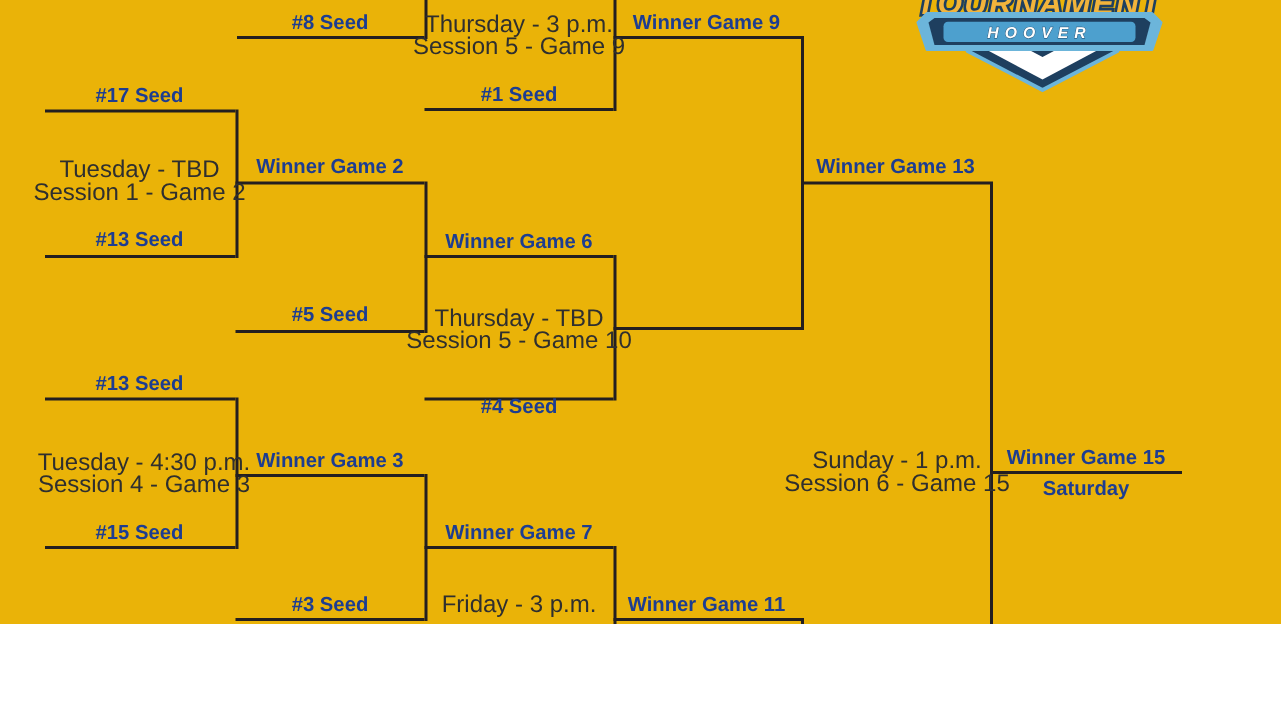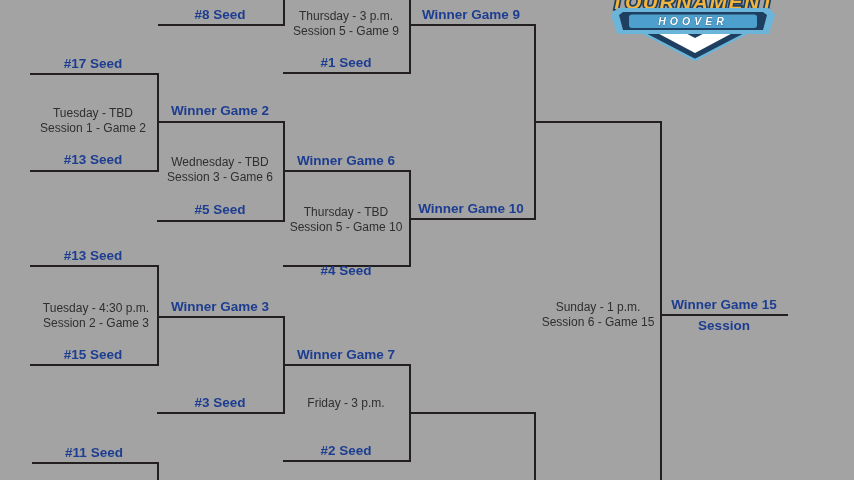--- a/index.html
+++ b/index.html
@@ -1,40 +1,40 @@
 <!DOCTYPE html>
 <html><head>
 <meta charset="utf-8">
 <style>
   html,body{margin:0;padding:0;background:#ffffff;}
   #stage{
     position:relative;
-    width:854px;height:480px;
-    background:#a3a3a3;
+    width:854px;height:416px;
+    background:#eab308;
     overflow:hidden;
     font-family:"Liberation Sans", sans-serif;
   }
   .h,.v{position:absolute;background:#231f20;}
   .h{height:2px;}
   .v{width:2px;}
   .bl{
     position:absolute;
     transform:translateX(-50%);
     font-weight:bold;
     font-size:13.5px;
     line-height:16px;
     color:#1d3d91;
     white-space:nowrap;
   }
   .game{
     position:absolute;
     transform:translateX(-50%);
     text-align:center;
     white-space:nowrap;
-    font-size:12px;
+    font-size:16px;
     line-height:15px;
     color:#2f2f2f;
   }
   #logo{position:absolute;left:598px;top:0;}
 </style>
 </head>
 <body>
 
 <div id="stage">
 
@@ -74,50 +74,47 @@
 
   <div class="bl" style="left:220px;top:7px">#8 Seed</div>
   <div class="bl" style="left:471px;top:7px">Winner Game 9</div>
   <div class="bl" style="left:346px;top:55px">#1 Seed</div>
   <div class="bl" style="left:93px;top:56px">#17 Seed</div>
   <div class="bl" style="left:220px;top:103px">Winner Game 2</div>
   <div class="bl" style="left:93px;top:152px">#13 Seed</div>
   <div class="bl" style="left:220px;top:202px">#5 Seed</div>
   <div class="bl" style="left:346px;top:153px">Winner Game 6</div>
   <div class="bl" style="left:346px;top:263px">#4 Seed</div>
-  <div class="bl" style="left:471px;top:201px">Winner Game 10</div>
+  <div class="bl" style="left:597px;top:103px">Winner Game 13</div>
   <div class="bl" style="left:93px;top:248px">#13 Seed</div>
   <div class="bl" style="left:220px;top:299px">Winner Game 3</div>
   <div class="bl" style="left:93px;top:347px">#15 Seed</div>
   <div class="bl" style="left:220px;top:395px">#3 Seed</div>
   <div class="bl" style="left:346px;top:347px">Winner Game 7</div>
   <div class="bl" style="left:346px;top:443px">#2 Seed</div>
+  <div class="bl" style="left:471px;top:395px">Winner Game 11</div>
   <div class="bl" style="left:94px;top:445px">#11 Seed</div>
   <div class="bl" style="left:724px;top:297px">Winner Game 15</div>
-  <div class="bl" style="left:724px;top:318px">Session</div>
+  <div class="bl" style="left:724px;top:318px">Saturday</div>
 
   <div class="game" style="left:346px;top:9px">
     <div>Thursday - 3 p.m.</div>
     <div>Session 5 - Game 9</div>
   </div>
   <div class="game" style="left:93px;top:106px">
     <div>Tuesday - TBD</div>
     <div>Session 1 - Game 2</div>
   </div>
-  <div class="game" style="left:220px;top:155px">
-    <div>Wednesday - TBD</div>
-    <div>Session 3 - Game 6</div>
-  </div>
   <div class="game" style="left:346px;top:205px">
     <div>Thursday - TBD</div>
     <div>Session 5 - Game 10</div>
   </div>
   <div class="game" style="left:96px;top:301px">
     <div>Tuesday - 4:30 p.m.</div>
-    <div>Session 2 - Game 3</div>
+    <div>Session 4 - Game 3</div>
   </div>
   <div class="game" style="left:346px;top:396px">
     <div>Friday - 3 p.m.</div>
   </div>
   <div class="game" style="left:598px;top:300px">
     <div>Sunday - 1 p.m.</div>
     <div>Session 6 - Game 15</div>
   </div>
 
   <svg id="logo" width="186" height="62" viewBox="0 0 186 62">

